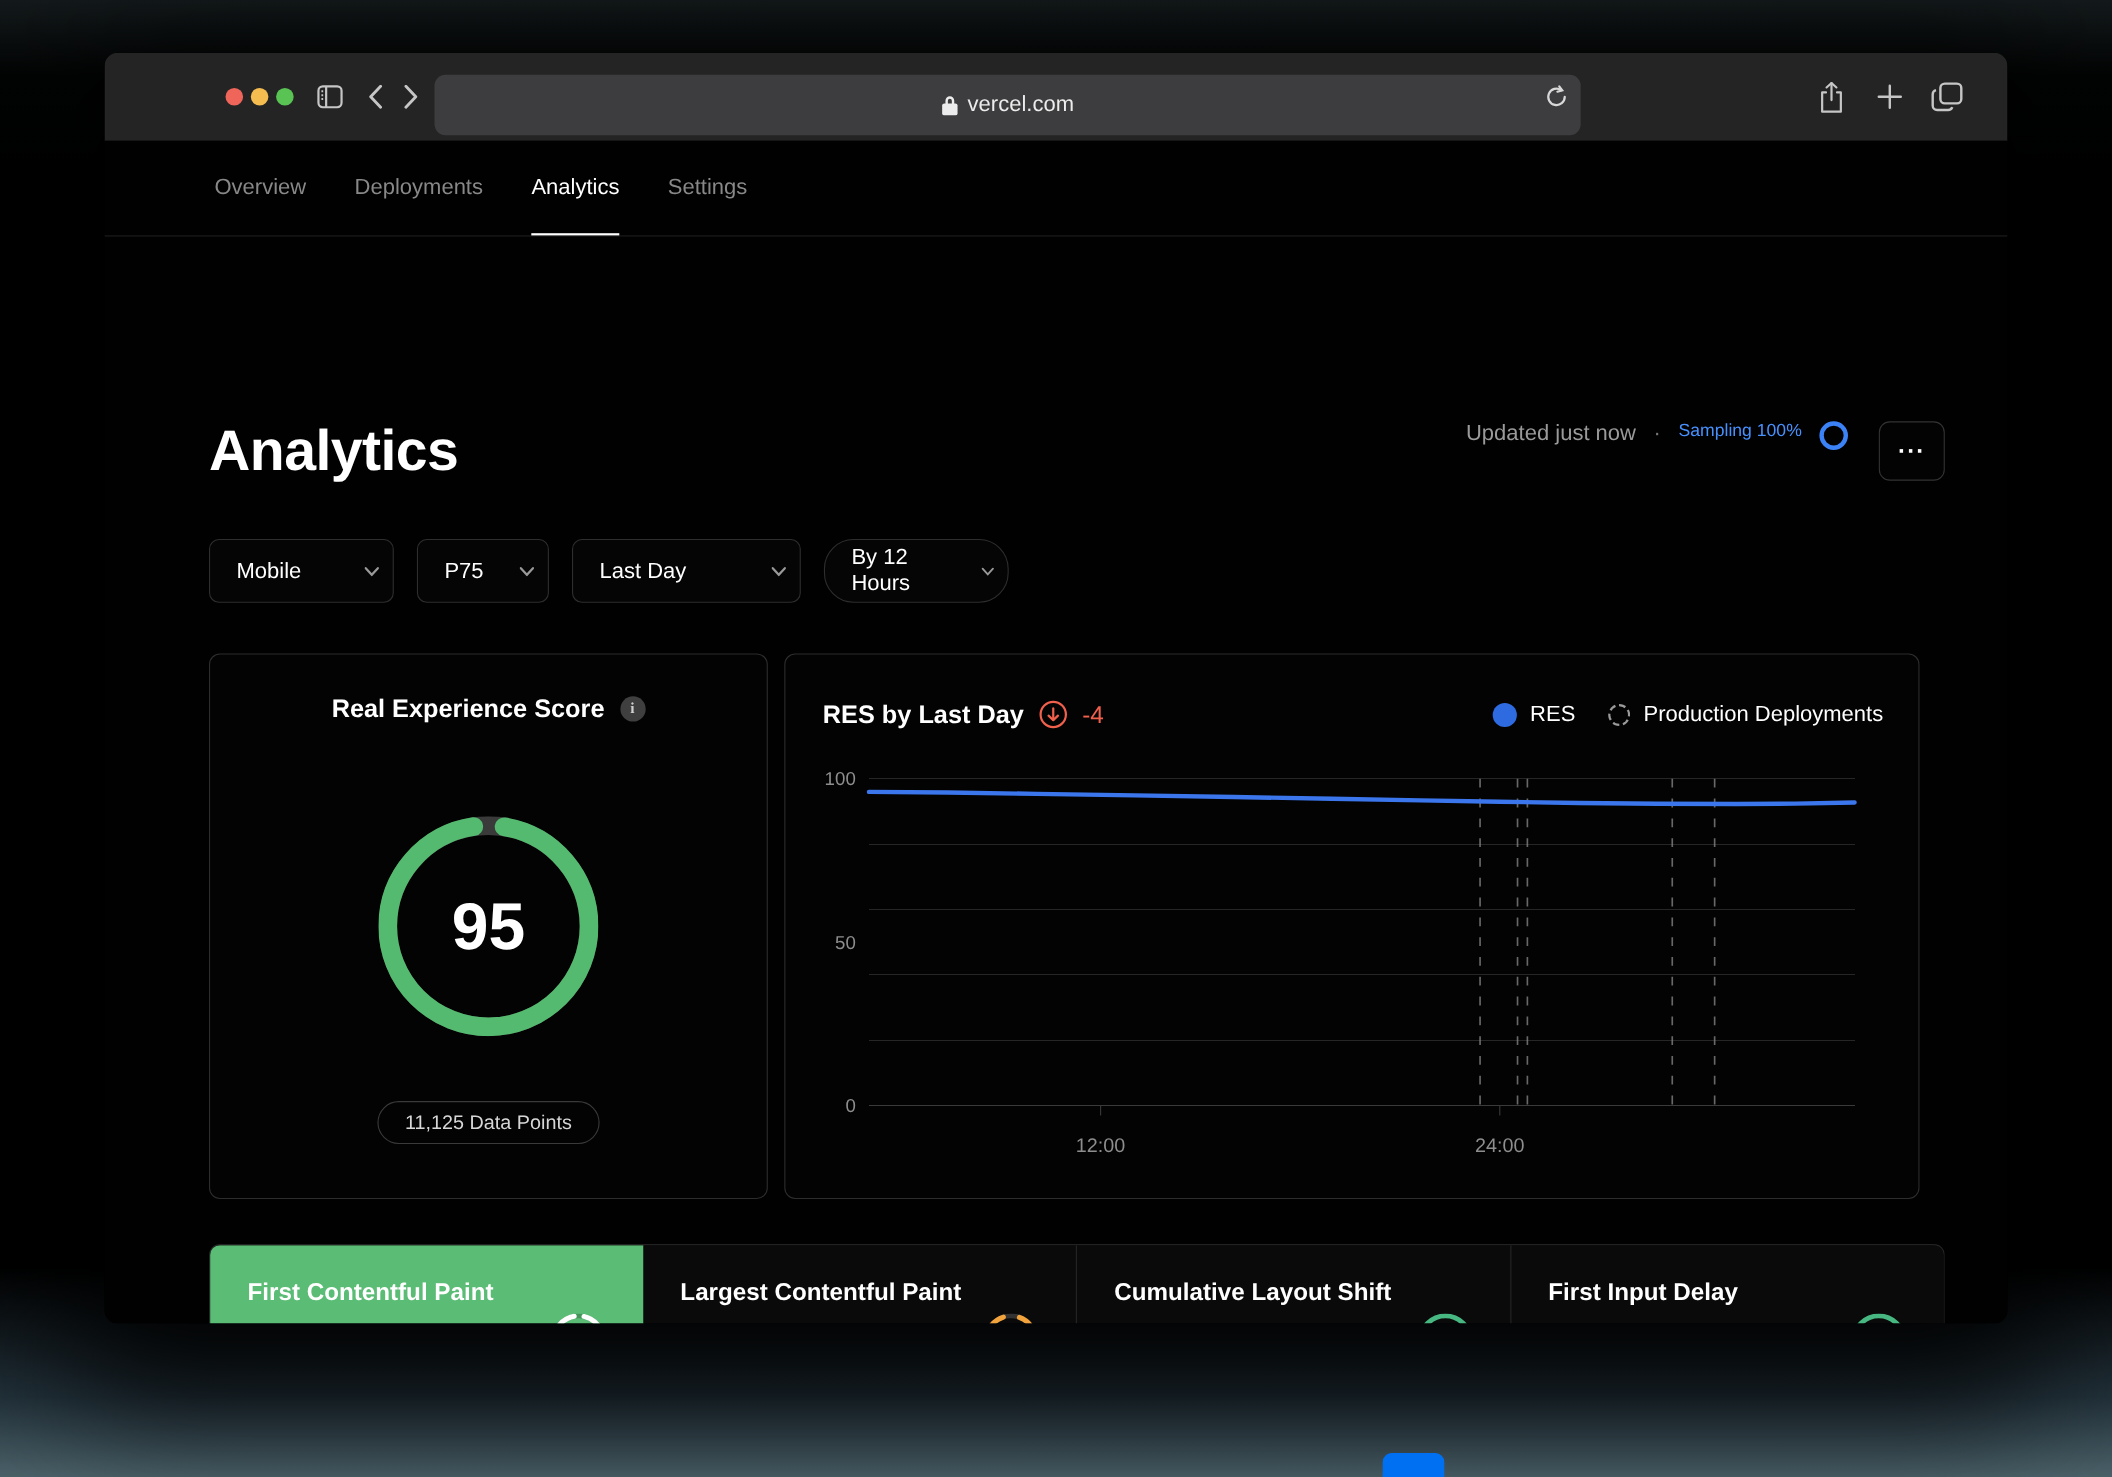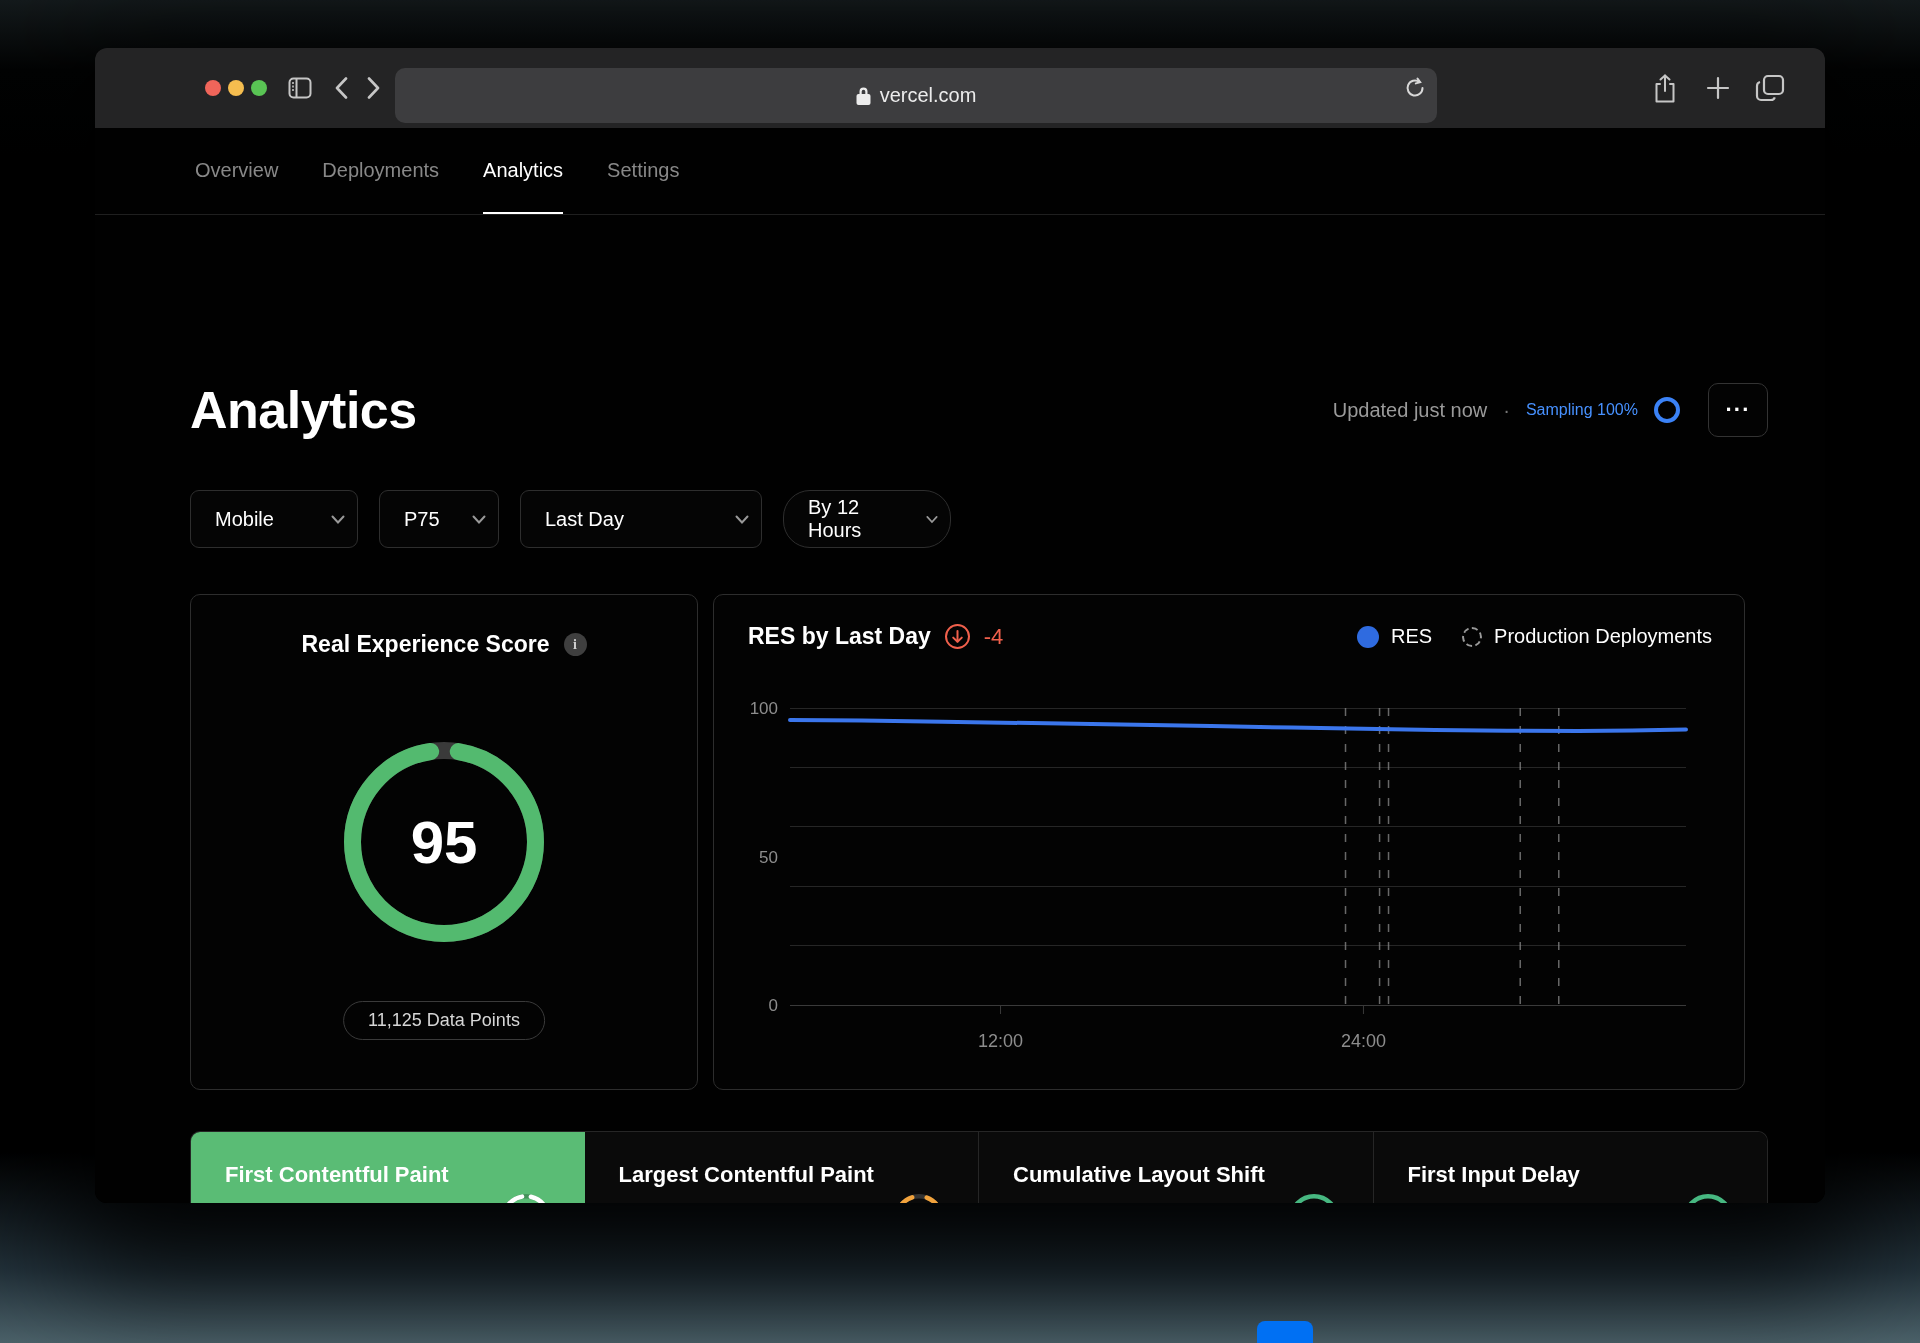--- a/index.html
+++ b/index.html
@@ -38,40 +38,40 @@
   .navstrip{
     position:absolute; left:0; top:0; width:100%; height:87px;
     display:flex; align-items:stretch; gap:44px; padding-left:100px;
     border-bottom:1px solid #1f1f1f;
   }
   .tab{ display:flex; align-items:center; font-size:20px; color:#888; cursor:default; border-bottom:2px solid transparent; }
   .tab.active{ color:#fff; border-bottom-color:#fff; }
   .content{ position:absolute; left:95px; top:167px; width:1578px; }
   .header-row{ margin-top:85px; display:flex; align-items:center; justify-content:space-between; height:60px; }
   .h1{ font-size:52px; font-weight:700; color:#fff; letter-spacing:-0.5px; }
-  .meta{ display:flex; align-items:center; gap:16px; }
+  .meta{ display:flex; gap:16px; }
   .meta-updated{ color:#9a9a9a; font-size:20px; }
   .meta-dot{ color:#777; font-size:20px; }
   .meta-sampling{ color:#4791ff; font-size:16px; }
   .sampling-ring{ width:26px; height:26px; border:4px solid #3b82f6; border-radius:50%; }
   .dots-btn{
     width:60px; height:54px; margin-left:12px; border:1px solid #333; border-radius:10px;
     background:#030303; color:#fff; font-size:22px; font-weight:700; letter-spacing:1px;
     display:flex; align-items:center; justify-content:center;
   }
   
   .filters{ margin-top:50px; display:flex; gap:21px; }
   .filter-btn{
     height:58px; border:1px solid #2e2e2e; border-radius:9px; background:#050505;
     display:flex; align-items:center; justify-content:space-between;
     padding:0 12px 0 24px; color:#fff; font-size:20px; gap:24px;
   }
   .filter-btn:nth-child(1){ width:168px; }
   .filter-btn:nth-child(2){ width:120px; }
-  .filter-btn:nth-child(3){ width:242px; }
+  .filter-btn:nth-child(3){ width:208px; }
   .filter-btn:nth-child(4){ width:168px;border-radius:27px; }
   
   .cards-row{ margin-top:46px; display:flex; gap:15px; height:496px; }
   .card{ background:#030303; border:1px solid #2d2d2d; border-radius:10px; position:relative; }
   .res-card{ width:508px; }
   .res-title-row{ margin-top:36px; display:flex; align-items:center; justify-content:center; gap:14px; }
   .res-title{ color:#fff; font-size:23px; font-weight:700; }
   .info-i{
     width:23px; height:23px; border-radius:50%; background:#3f3f3f; color:#cfcfcf;
     font-size:14px; font-weight:700; display:flex; align-items:center; justify-content:center;
@@ -82,21 +82,21 @@
     position:absolute; inset:0; display:flex; align-items:center; justify-content:center;
     color:#fff; font-size:60px; font-weight:700;
   }
   .datapoints-pill{
     position:absolute; left:50%; top:406px; transform:translateX(-50%);
     border:1px solid #3a3a3a; border-radius:999px; padding:8px 24px;
     color:#d6d6d6; font-size:18px; white-space:nowrap;
   }
   .chart-card{ width:1032px; overflow:hidden; }
   .chart-header{
-    position:absolute; left:0; top:0; width:100%; padding:28px 32px 0 34px;
+    position:absolute; left:0; top:13px; width:100%; padding:28px 32px 0 34px;
     display:flex; align-items:center; justify-content:space-between;
   }
   .chart-title-group{ display:flex; align-items:center; gap:13px; }
   .chart-title{ color:#fff; font-size:23px; font-weight:700; }
   .delta-val{ color:#f0604c; font-size:22px; font-weight:500; }
   .legend{ display:flex; align-items:center; gap:30px; }
   .legend-item{ display:flex; align-items:center; gap:12px; color:#fff; font-size:20px; }
   .legend-dot{ width:22px; height:22px; border-radius:50%; background:#2f6be0; }
   .legend-dashed{ width:20px; height:20px; border-radius:50%; border:2px dashed #9a9a9a; background:transparent; }
   .chart-svg{ position:absolute; left:0; top:0; }

